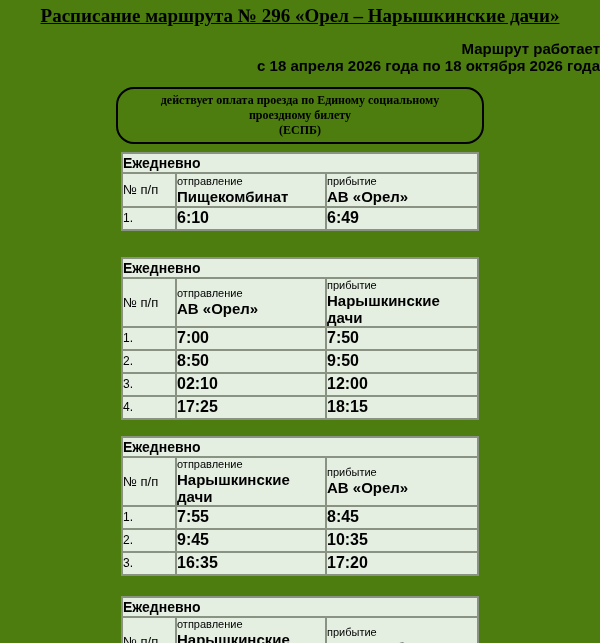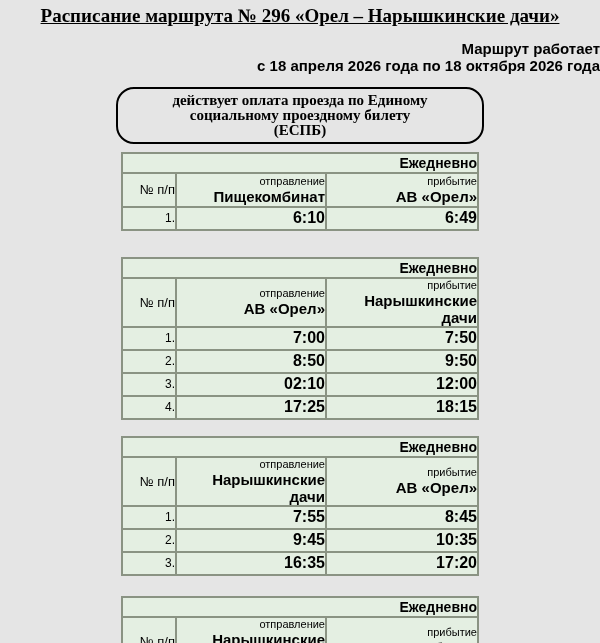--- a/index.html
+++ b/index.html
@@ -1,58 +1,58 @@
 <!DOCTYPE html>
 <html><head>
 <meta charset="utf-8">
 <style>
   html,body { margin:0; padding:0; background:#ffffff; }
   .page {
-    width:600px; height:643px; background:#e5e5e5; overflow:hidden;
+    width:600px; height:643px; background:#4d7c0f; overflow:hidden;
     font-family:"Liberation Sans", sans-serif; color:#000;
     position:relative;
   }
   .title {
     padding-top:5px;
     font-family:"Liberation Serif", serif;
     font-weight:bold; font-size:19px; line-height:1.2;
     text-align:center; text-decoration:underline;
   }
   .subtitle {
     margin-top:12px; text-align:right;
     font-weight:bold; font-size:15px; line-height:17px;
   }
   .notice {
     width:368px; margin:13px auto 0; box-sizing:border-box;
     border:2px solid #000; border-radius:18px;
     padding:4px 16px; text-align:center;
     font-family:"Liberation Serif", serif;
-    font-weight:bold; font-size:15px; line-height:15px;
+    font-weight:bold; font-size:12px; line-height:15px;
   }
   .tables { width:600px; }
   table.timetable {
     border-collapse:collapse; table-layout:fixed;
     width:356px; margin:0 auto;
     border:2px solid var(--border-outer);
   }
   .tables table.timetable:nth-of-type(1){ margin-top:8px; }
   .tables table.timetable:nth-of-type(2){ margin-top:26px; }
   .tables table.timetable:nth-of-type(3){ margin-top:16px; }
   .tables table.timetable:nth-of-type(4){ margin-top:20px; }
   table.timetable td {
     border:2px solid var(--border-inner);
-    text-align:right; vertical-align:middle;
+    text-align:left; vertical-align:middle;
     background:var(--cell-green); padding:0;
   }
   td.daily {
     background:var(--header-orange);
     font-weight:bold; font-size:14px; height:18px;
   }
   tr.head td { height:32px; }
-  .sub-label { display:block; font-size:11px; line-height:13px; font-weight:normal;padding-left:23px; }
+  .sub-label { display:block; font-size:11px; line-height:13px; font-weight:normal; }
   .stop-name { display:block; font-size:15px; line-height:17px; font-weight:bold; }
   td.numhead { font-size:13px; font-weight:normal; }
   tr.data td { height:21px; }
   td.rownum { font-size:12px; font-weight:normal; }
   td.time { font-size:16px; font-weight:bold;margin-top:21px; }
 </style>
 </head>
 <body>
 
 <div class="page" style="--header-orange: #f4a87c; --cell-green: #e4efe2; --border-inner: #8a9383; --border-outer: #6d776d;">

